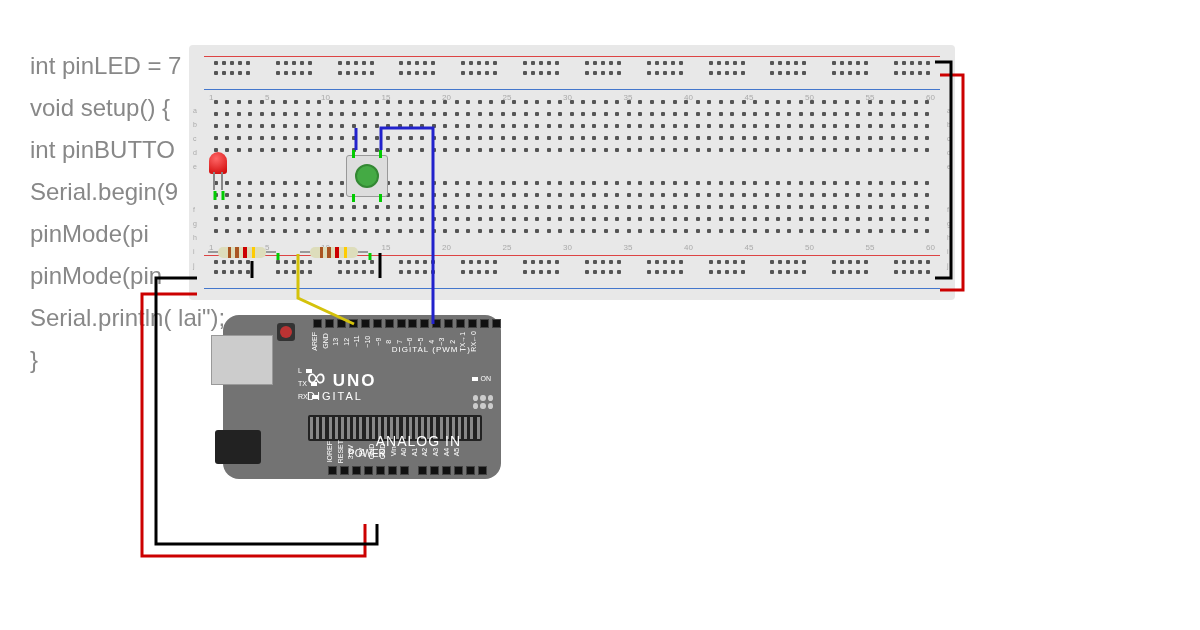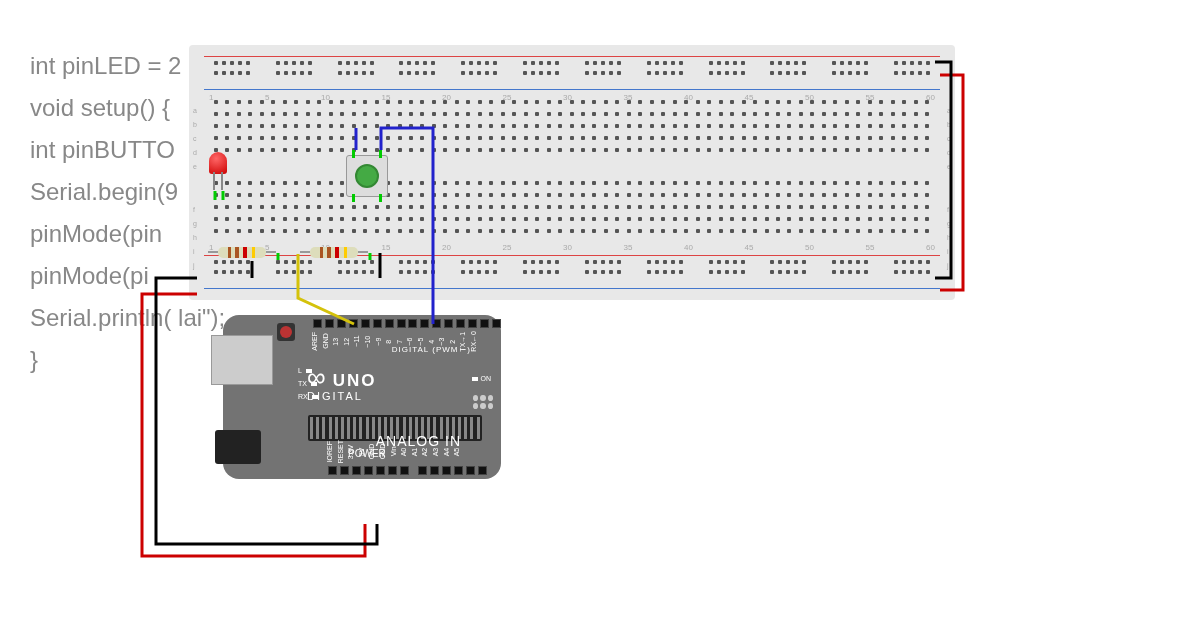--- a/index.html
+++ b/index.html
@@ -75,28 +75,28 @@
 .numbers-top{position:absolute;top:48px;left:20px;right:20px;display:flex;justify-content:space-between;font-size:8px;color:#aaa}
 .numbers-bot{position:absolute;bottom:48px;left:20px;right:20px;display:flex;justify-content:space-between;font-size:8px;color:#aaa}
 .row-labels{position:absolute;top:62px;font-size:7px;color:#aaa;display:flex;flex-direction:column;gap:7px}
 .row-labels.left{left:4px}
 .row-labels.right{right:4px}
 </style>
 </head>
 <body>
 
 <div class="code">
-  <div>int pinLED = 2</div>
+  <div>int pinLED = 7</div>
   <div>void setup() {</div>
   <div>int pinBUTTO</div>
   <div></div>
   <div>Serial.begin(9</div>
   <div></div>
+  <div>pinMode(pi</div>
   <div>pinMode(pin</div>
-  <div>pinMode(pi</div>
   <div>Serial.println(                                 lai");</div>
   <div></div>
   <div>}</div>
 </div>
 
 <div class="breadboard">
   <div class="rail top">
     <div class="rail-line pos"></div>
     <div class="rail-holes" id="rail-top">
         <div class="rail-group">

